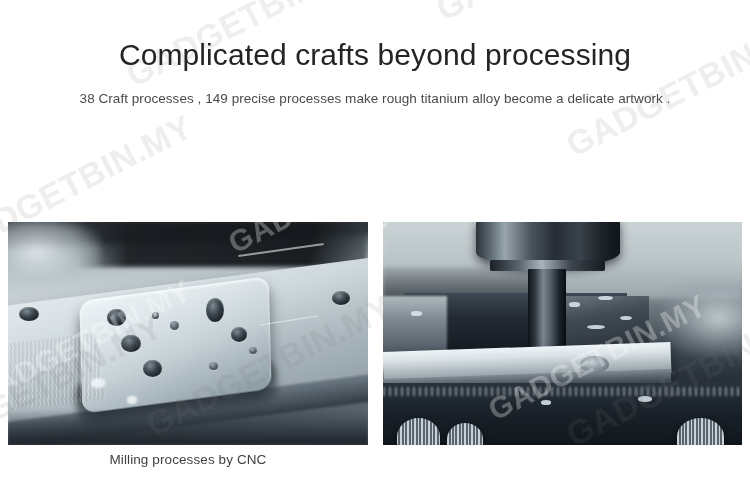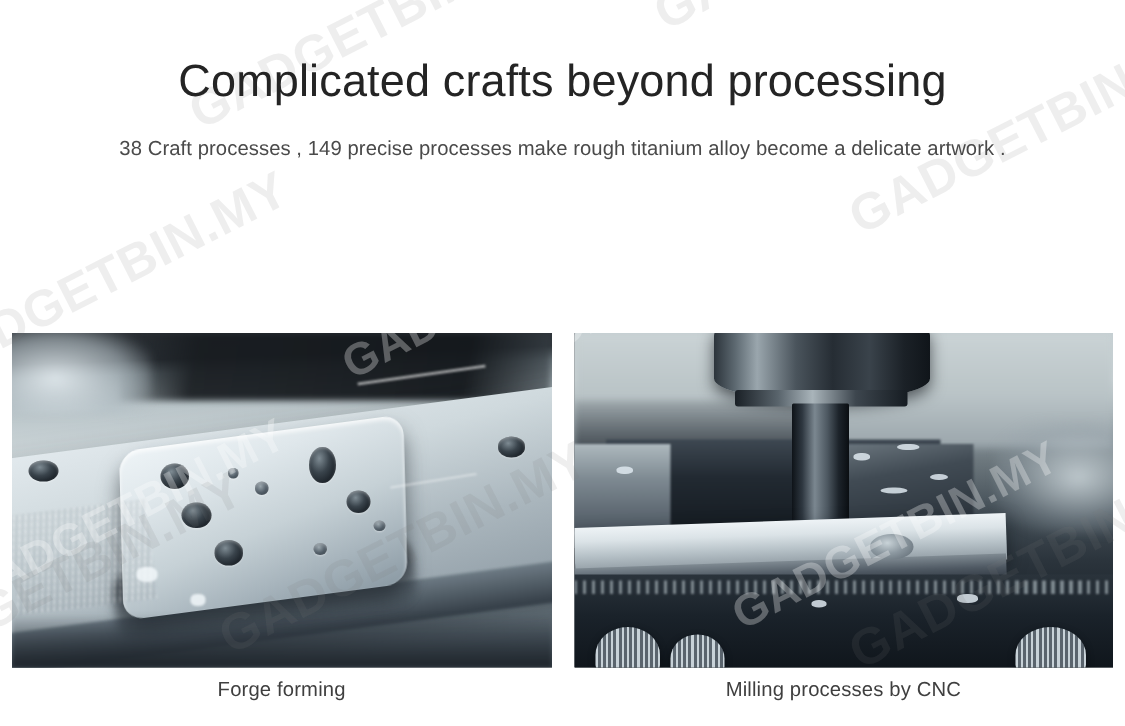--- a/index.html
+++ b/index.html
@@ -437,15 +437,14 @@
   <div class="wm wm-g">GADGETBIN.MY</div>
   <div class="wm wm-h">GADGETBIN.MY</div>
 </div>
 
 <div class="header">
   <h1 class="page-title">Complicated crafts beyond processing</h1>
   <p class="page-subtitle">38 Craft processes , 149 precise processes make rough titanium alloy become a delicate artwork .</p>
 </div>
 
 <div class="captions">
-  <div class="caption">Forge forming</div>
   <div class="caption">Milling processes by CNC</div>
 </div>
 
 </body></html>

